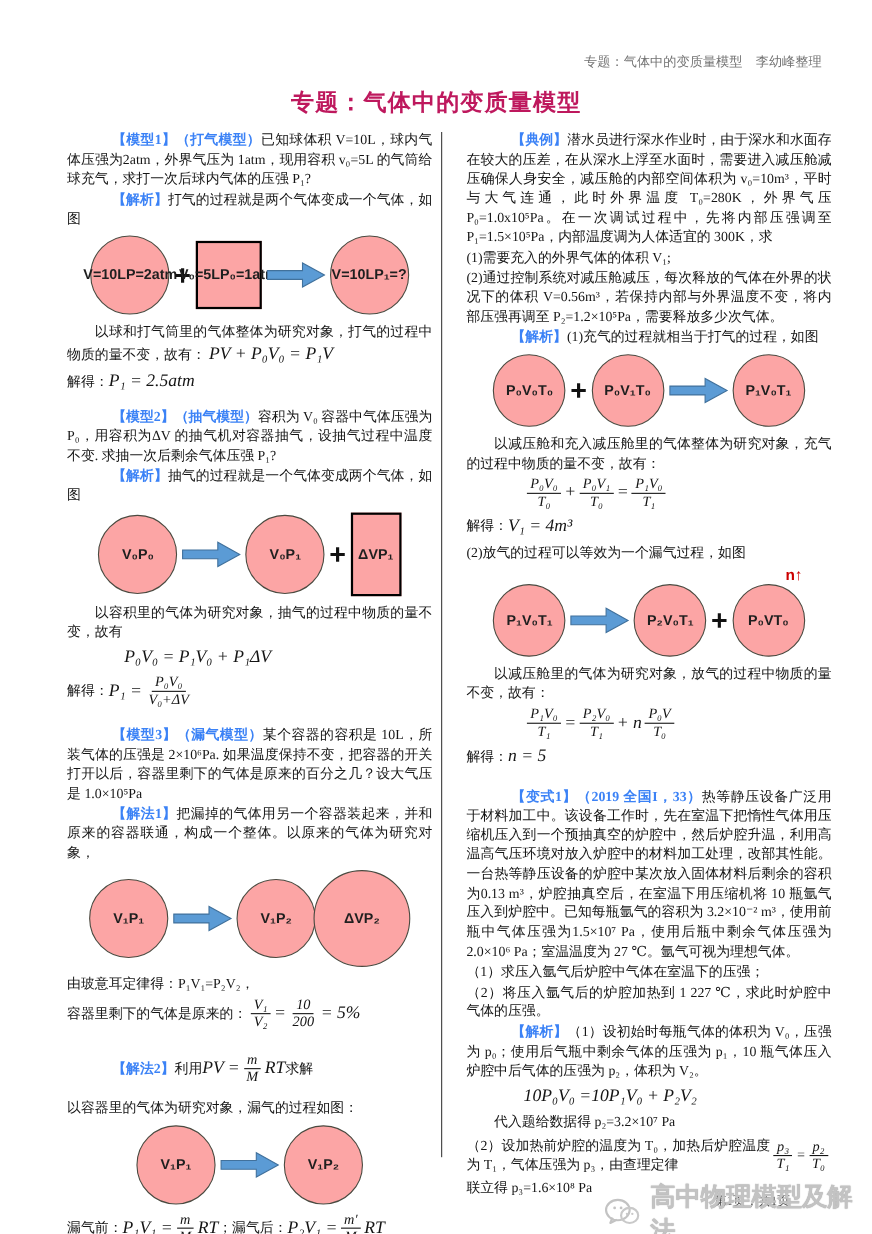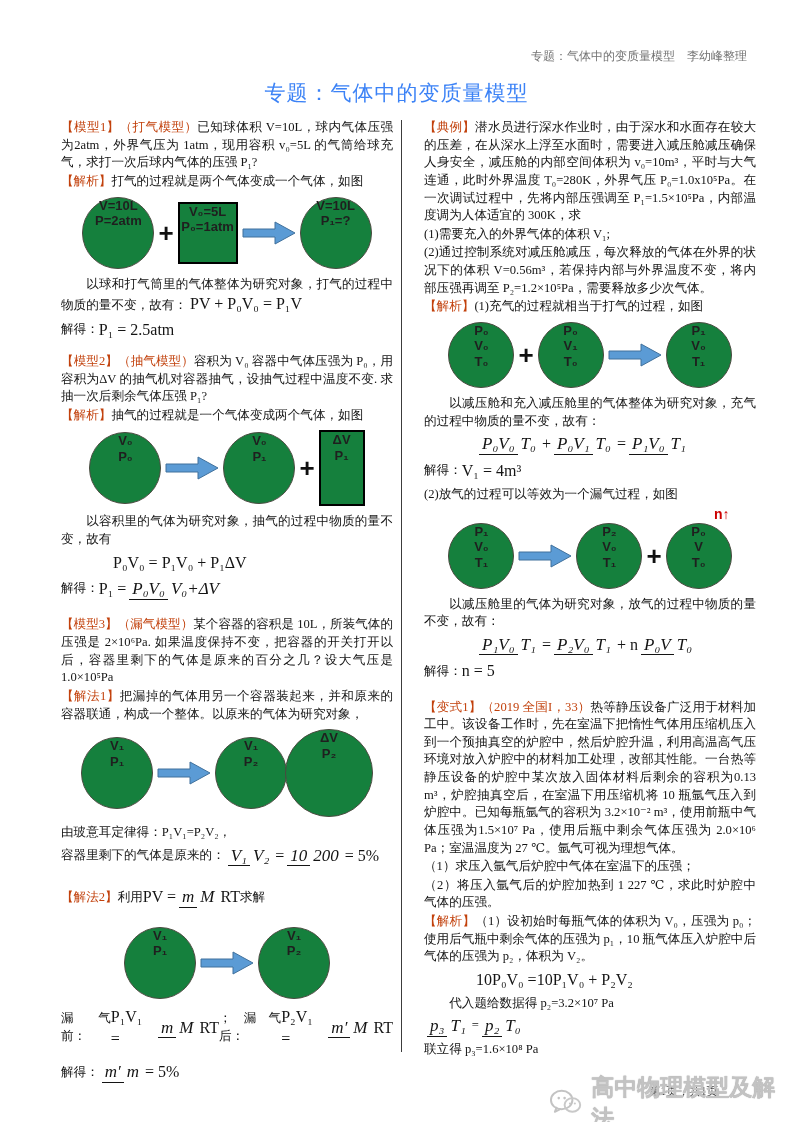--- a/index.html
+++ b/index.html
@@ -9,51 +9,51 @@
     background:#ffffff; overflow:hidden;
     font-family:"Liberation Serif","DejaVu Serif",serif;
     color:#141414;
   }
   .header-right {
     position:absolute; top:48px; right:46px;
     font-size:12px; color:#737373;
   }
   .doc-title {
     position:absolute; top:79px; left:0; width:100%;
-    text-align:center; font-size:21px; font-weight:normal; color:#3b82f6;
+    text-align:center; font-size:21px; font-weight:bold; color:#be185d;
     letter-spacing:1px;
   }
   .divider {
     position:absolute; left:401px; top:120px; width:1px; height:932px;
     background:#3c3c3c;
   }
   .col { position:absolute; top:119px; width:332px; font-size:12.6px; line-height:1.4; text-align:justify; }
   .col-left  { left:61px; }
   .col-right { left:424px; }
   p.para { margin:0 0 1px 0; }
   .ind { text-indent:2em; }
-  .red { color:#c2410c; font-weight:normal; }
+  .red { color:#3b82f6; font-weight:bold;margin-left:41px; }
   .gap4 { height:4px; } .gap8 { height:8px; } .gap12 { height:12px; }
 
   
-  .fml { font-family:"Liberation Serif","DejaVu Serif",serif; }
+  .fml { font-style:italic; font-family:"Liberation Serif","DejaVu Serif",serif; }
   .fml-lg { font-size:16px; }
   .fline { margin:3px 0 4px 0; display:flex; align-items:center; flex-wrap:nowrap; }
   .fline .plain { font-style:normal; }
-  .frac { display:inline-flex; flex-direction:row; vertical-align:middle;
-          font-size:17px; line-height:1.15; margin:0 3px; font-style:italic; }
+  .frac { display:inline-flex; flex-direction:column; align-items:center; vertical-align:middle;
+          font-size:13px; line-height:1.15; margin:0 3px; font-style:italic; }
   .frac .num { border-bottom:1px solid #141414; padding:0 3px; }
   .frac .den { padding:0 3px; }
   .indent-f { margin-left:52px; }
 
   
   .diagram { display:flex; align-items:center; justify-content:center; margin:6px 0 7px 0; gap:4px; }
   .node {
-    display:flex; flex-direction:column; align-items:center; 
-    background:#15803d; color:#1f1f1f; text-align:center;
+    display:flex; align-items:center; justify-content:center;
+    background:#fca5a5; color:#1f1f1f; text-align:center;
     font-family:"Liberation Sans","DejaVu Sans",sans-serif;
     font-weight:bold; font-size:13px; line-height:1.2; flex:0 0 auto;
   }
   .circle { border:1.6px solid #4a4a40; border-radius:50%; width:72px; height:72px; }
   .circle.sm { width:66px; height:66px; }
   .circle.lg { width:88px; height:88px; }
   .square { border:2.6px solid #000000; width:60px; height:62px; }
   .rect-tall { border:2.6px solid #000000; width:46px; height:76px; }
   .plus { font-size:26px; font-weight:bold; color:#111; font-family:"Liberation Sans","DejaVu Sans",sans-serif; line-height:1; }
   .arrow-svg { flex:0 0 auto; }
@@ -205,20 +205,21 @@
       <span class="plain">利用</span>
       <span class="fml fml-lg">PV =</span>
       <span class="frac">
         <span class="num">m</span>
         <span class="den">M</span>
       </span>
       <span class="fml fml-lg">RT</span>
       <span class="plain">求解</span>
     </div>
     <div class="gap8"></div>
+    <p class="para">以容器里的气体为研究对象，漏气的过程如图：</p>
     <div class="diagram">
       <div class="node circle">
         <span>V₁</span>
         <span>P₁</span>
       </div>
       <svg class="arrow-svg" width="54" height="26" viewBox="0 0 54 26">
         <path d="M1 9 h32 v-7 l20 11 -20 11 v-7 h-32 z" fill="#5b9bd5" stroke="#41719c" stroke-width="1"></path>
       </svg>
       <div class="node circle">
         <span>V₁</span>
@@ -361,20 +362,21 @@
     <p class="para">（1）求压入氩气后炉腔中气体在室温下的压强；</p>
     <p class="para">（2）将压入氩气后的炉腔加热到 1 227 ℃，求此时炉腔中气体的压强。</p>
     <p class="para">
       <span class="red">【解析】</span><span>（1）设初始时每瓶气体的体积为 V₀，压强为 p₀；使用后气瓶中剩余气体的压强为 p₁，10 瓶气体压入炉腔中后气体的压强为 p₂，体积为 V₂。</span>
     </p>
     <div class="fline indent-f">
       <span class="fml fml-lg">10P₀V₀ =10P₁V₀ + P₂V₂</span>
     </div>
     <p class="para ind">代入题给数据得 p₂=3.2×10⁷ Pa</p>
     <div class="fline">
+      <span class="plain">（2）设加热前炉腔的温度为 T₀，加热后炉腔温度为 T₁，气体压强为 p₃，由查理定律</span>
       <span class="frac">
         <span class="num">p₃</span>
         <span class="den">T₁</span>
       </span>
       <span class="fml">=</span>
       <span class="frac">
         <span class="num">p₂</span>
         <span class="den">T₀</span>
       </span>
     </div>

